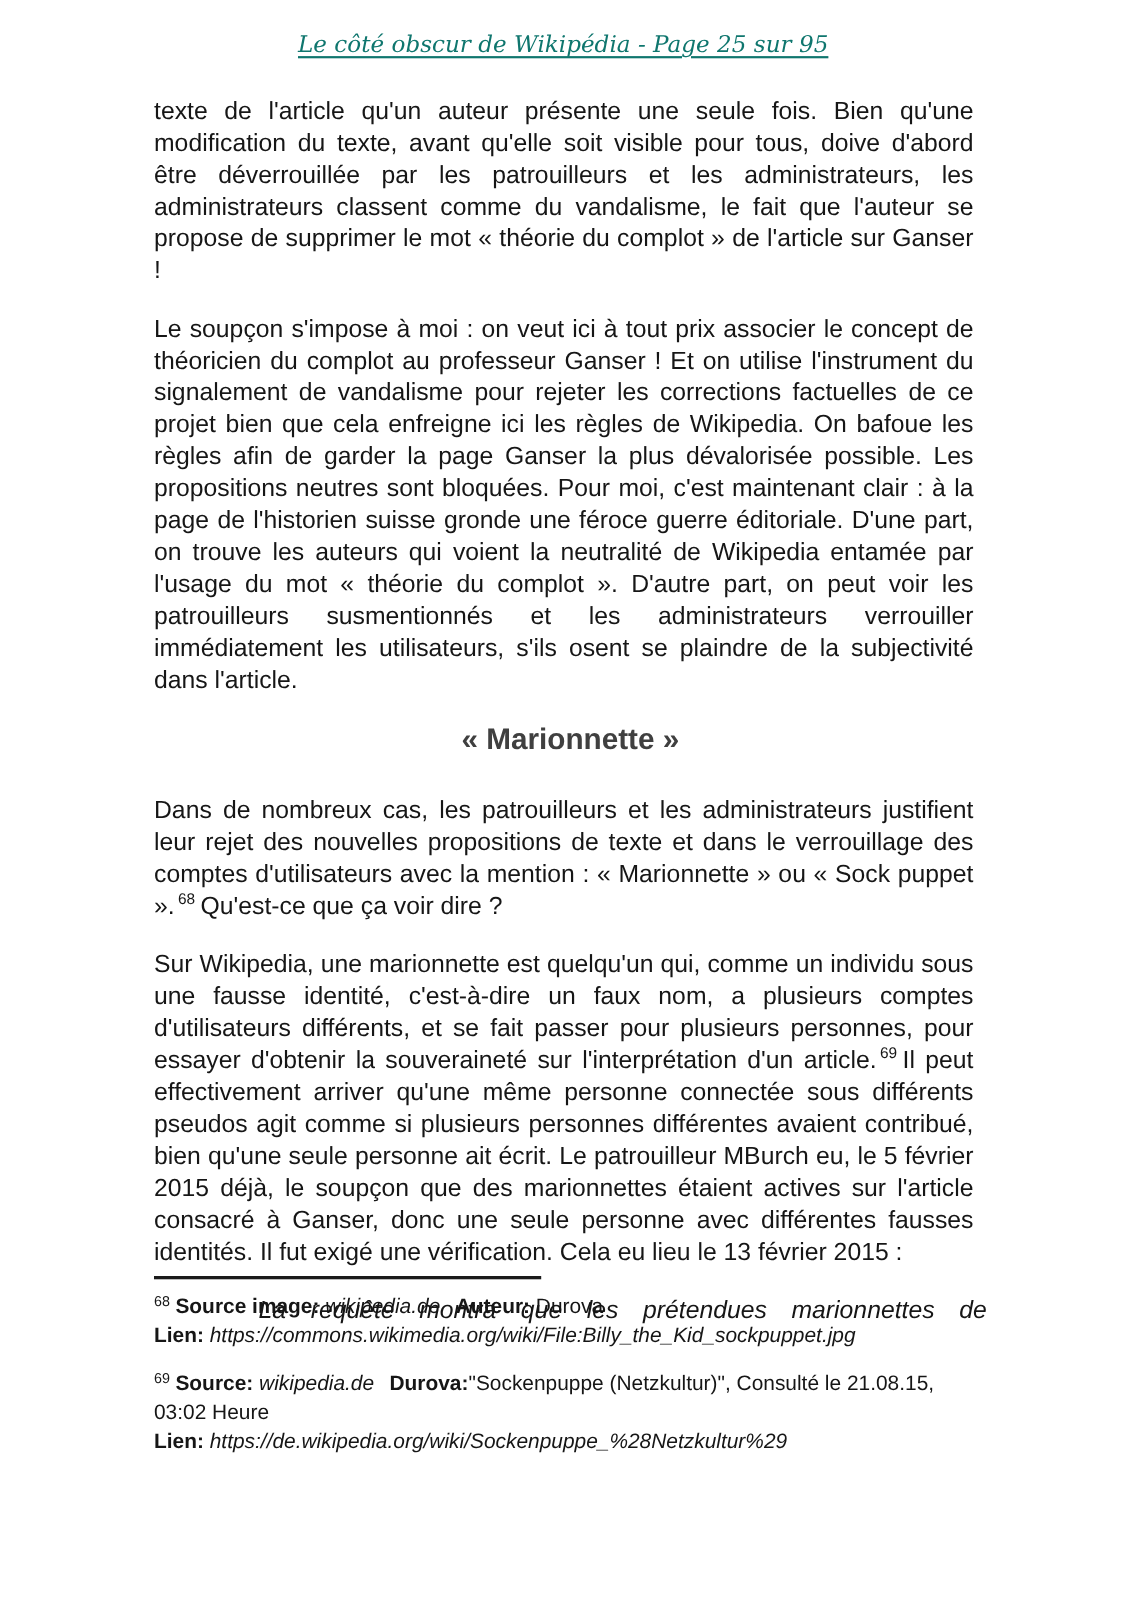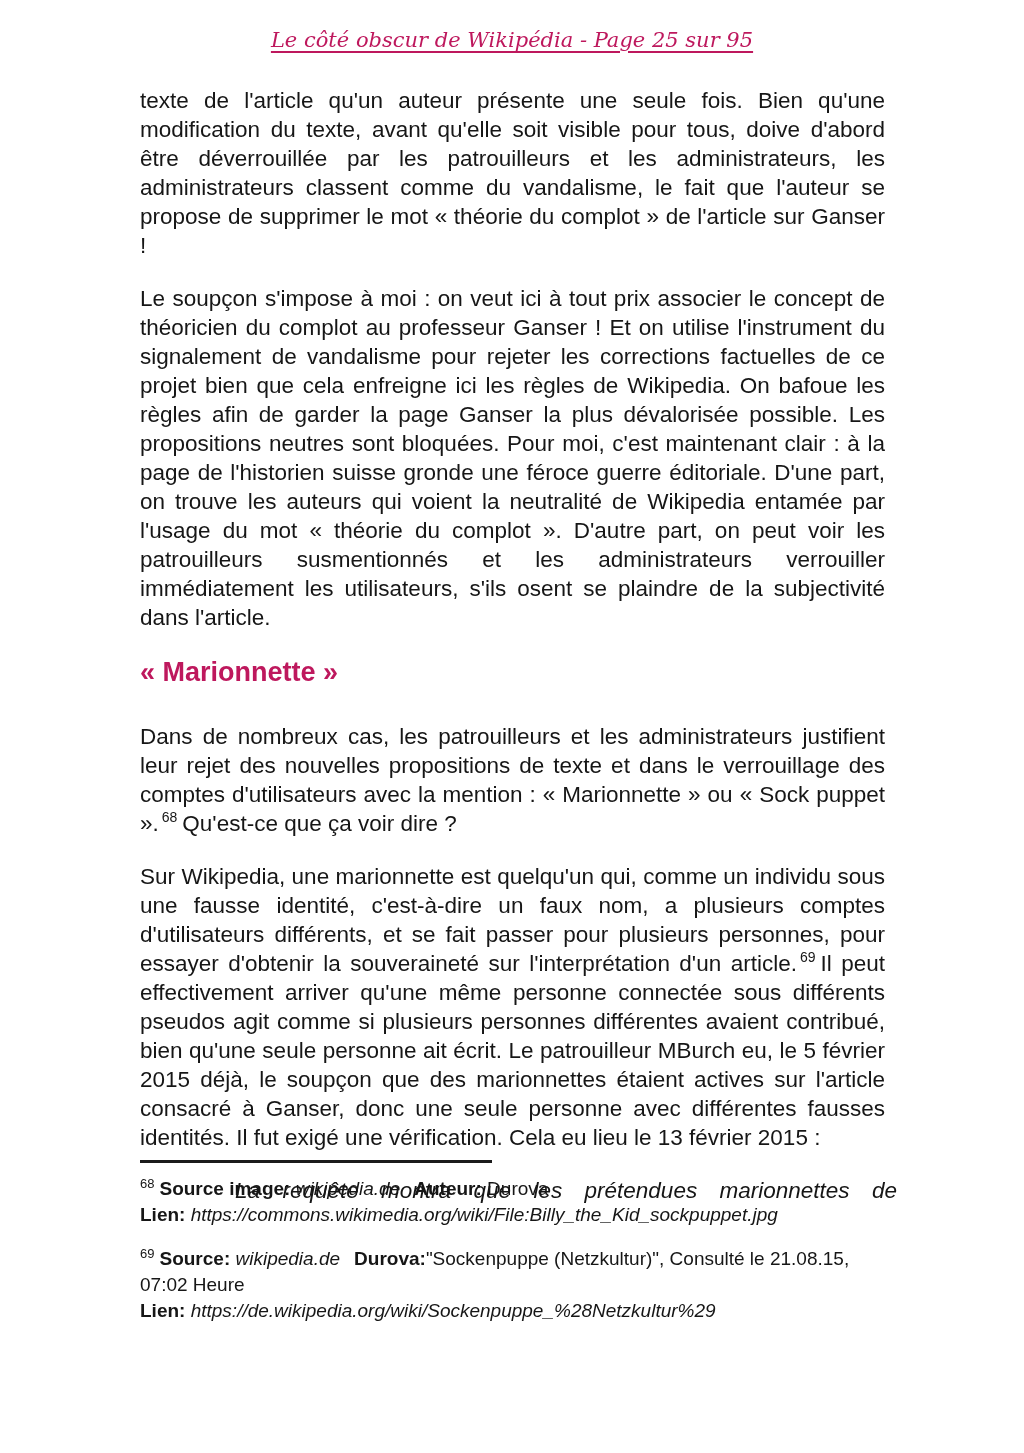--- a/index.html
+++ b/index.html
@@ -19,21 +19,21 @@
     position: absolute;
     top: 28px;
     left: 0;
     width: 100%;
     text-align: center;
   }
   .running-title {
     font-family: "DejaVu Serif", "Liberation Serif", serif;
     font-style: italic;
     font-size: 21px;
-    color: #be185d;
+    color: #0f766e;
     text-decoration: underline;
     text-underline-offset: 4px;
     text-decoration-thickness: 2px;
   }
   
   .content {
     position: absolute;
     left: 140px;
     top: 86px;
     width: 757px;
@@ -96,21 +96,21 @@
   <div class="running-header">
     <span class="running-title">Le côté obscur de Wikipédia - Page 25 sur 95</span>
   </div>
 
   <div class="content">
 
     <p class="body-p">texte de l'article qu'un auteur présente une seule fois. Bien qu'une modification du texte, avant qu'elle soit visible pour tous, doive d'abord être déverrouillée par les patrouilleurs et les administrateurs, les administrateurs classent comme du vandalisme, le fait que l'auteur se propose de supprimer le mot « théorie du complot » de l'article sur Ganser !</p>
 
     <p class="body-p">Le soupçon s'impose à moi : on veut ici à tout prix associer le concept de théoricien du complot au professeur Ganser ! Et on utilise l'instrument du signalement de vandalisme pour rejeter les corrections factuelles de ce projet bien que cela enfreigne ici les règles de Wikipedia. On bafoue les règles afin de garder la page Ganser la plus dévalorisée possible. Les propositions neutres sont bloquées. Pour moi, c'est maintenant clair : à la page de l'historien suisse gronde une féroce guerre éditoriale. D'une part, on trouve les auteurs qui voient la neutralité de Wikipedia entamée par l'usage du mot « théorie du complot ». D'autre part, on peut voir les patrouilleurs susmentionnés et les administrateurs verrouiller immédiatement les utilisateurs, s'ils osent se plaindre de la subjectivité dans l'article.</p>
 
-    <h2 class="section-heading" style="color: #be185d;">« Marionnette »</h2>
+    <h2 class="section-heading" style="color: #404040; text-align: center;">« Marionnette »</h2>
 
     <p class="body-p"><span>Dans de nombreux cas, les patrouilleurs et les administrateurs justifient leur rejet des nouvelles propositions de texte et dans le verrouillage des comptes d'utilisateurs avec la mention : « Marionnette » ou « Sock puppet ».</span><sup class="fn-ref">68</sup><span>Qu'est-ce que ça voir dire ?</span></p>
 
     <p class="body-p"><span>Sur Wikipedia, une marionnette est quelqu'un qui, comme un individu sous une fausse identité, c'est-à-dire un faux nom, a plusieurs comptes d'utilisateurs différents, et se fait passer pour plusieurs personnes, pour essayer d'obtenir la souveraineté sur l'interprétation d'un article.</span><sup class="fn-ref">69</sup><span>Il peut effectivement arriver qu'une même personne connectée sous différents pseudos agit comme si plusieurs personnes différentes avaient contribué, bien qu'une seule personne ait écrit. Le patrouilleur MBurch eu, le 5 février 2015 déjà, le soupçon que des marionnettes étaient actives sur l'article consacré à Ganser, donc une seule personne avec différentes fausses identités. Il fut exigé une vérification. Cela eu lieu le 13 février 2015 :</span></p>
 
     <p class="quote">La requête montra que les prétendues marionnettes de</p>
 
   </div>
 
   <div class="footnotes">
@@ -121,20 +121,20 @@
       <p><sup class="fn-num">68</sup><span class="fn-label">Source image:</span>
         <span class="fn-italic">wikipedia.de</span><span class="fn-label spaced">Auteur:</span>
         <span>Durova</span></p>
       <p><span class="fn-label">Lien:</span>
         <span class="fn-italic">https://commons.wikimedia.org/wiki/File:Billy_the_Kid_sockpuppet.jpg</span></p>
     </div>
 
     <div class="footnote">
       <p><sup class="fn-num">69</sup><span class="fn-label">Source:</span>
         <span class="fn-italic">wikipedia.de</span><span class="fn-label spaced">Durova:</span><span>"Sockenpuppe (Netzkultur)", Consulté le 21.08.15,</span></p>
-      <p><span>07:02 Heure</span></p>
+      <p><span>03:02 Heure</span></p>
       <p><span class="fn-label">Lien:</span>
         <span class="fn-italic">https://de.wikipedia.org/wiki/Sockenpuppe_%28Netzkultur%29</span></p>
     </div>
 
   </div>
 
 </div>
 
 </body></html>

